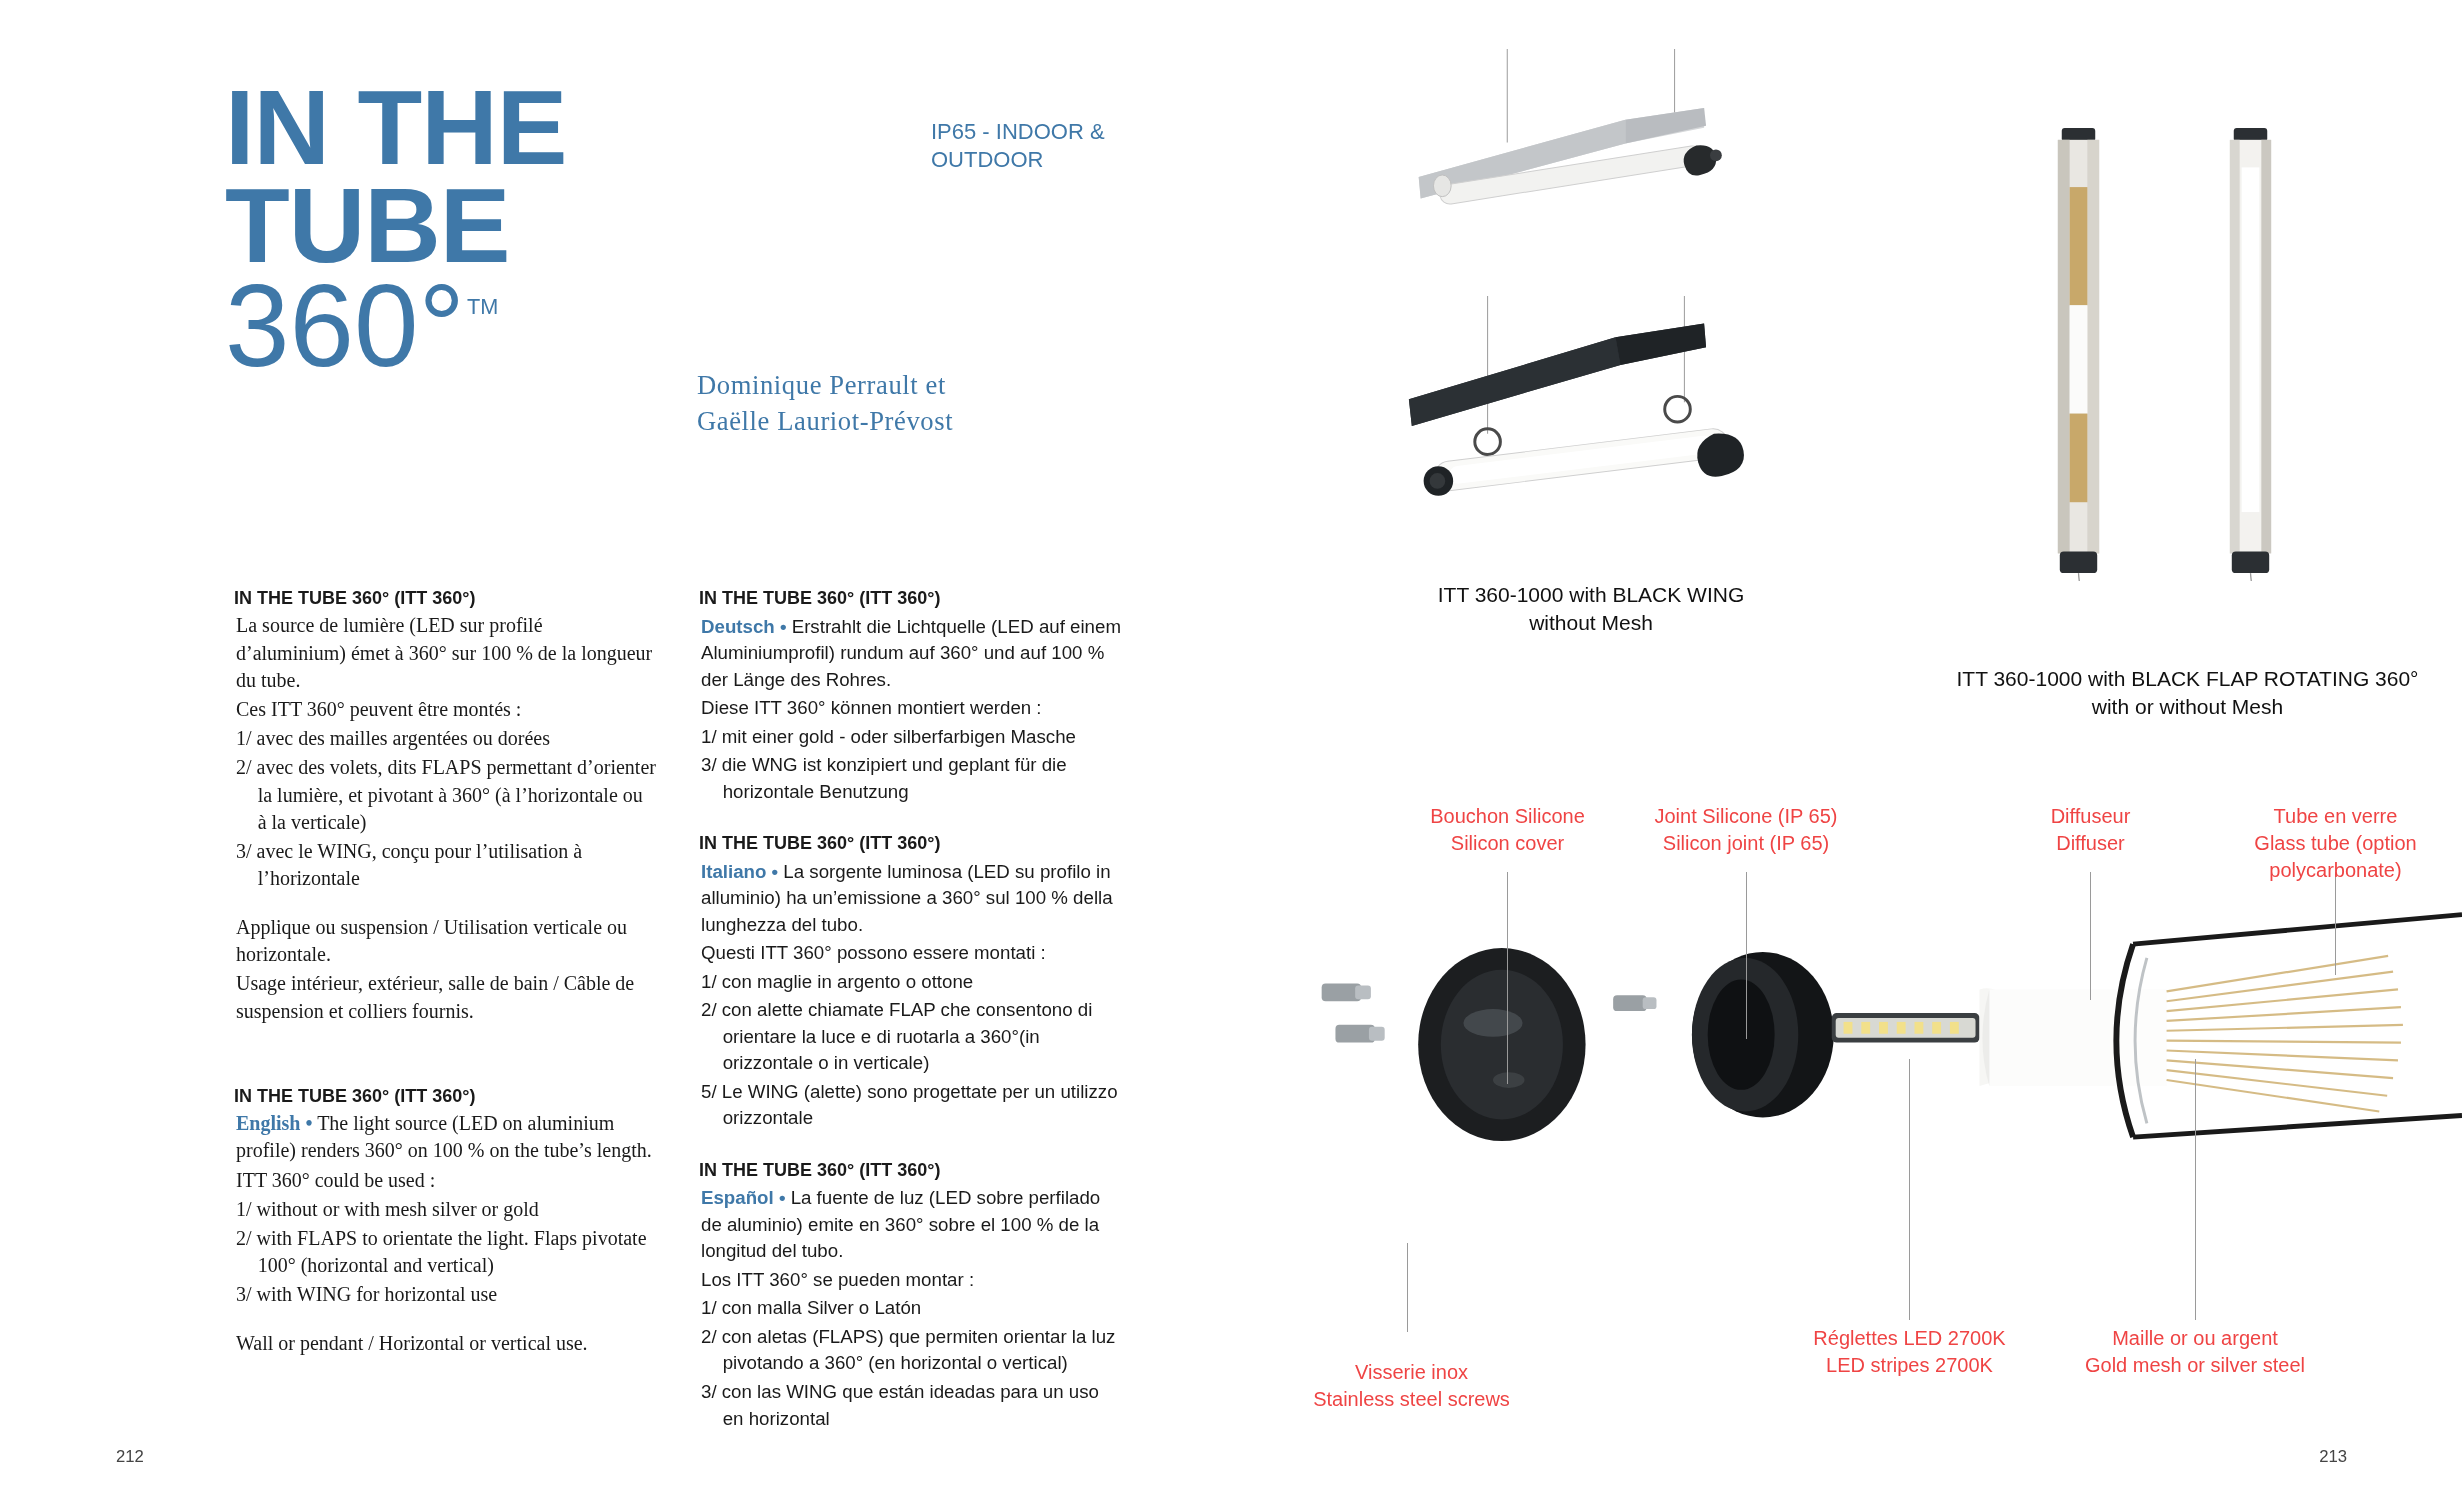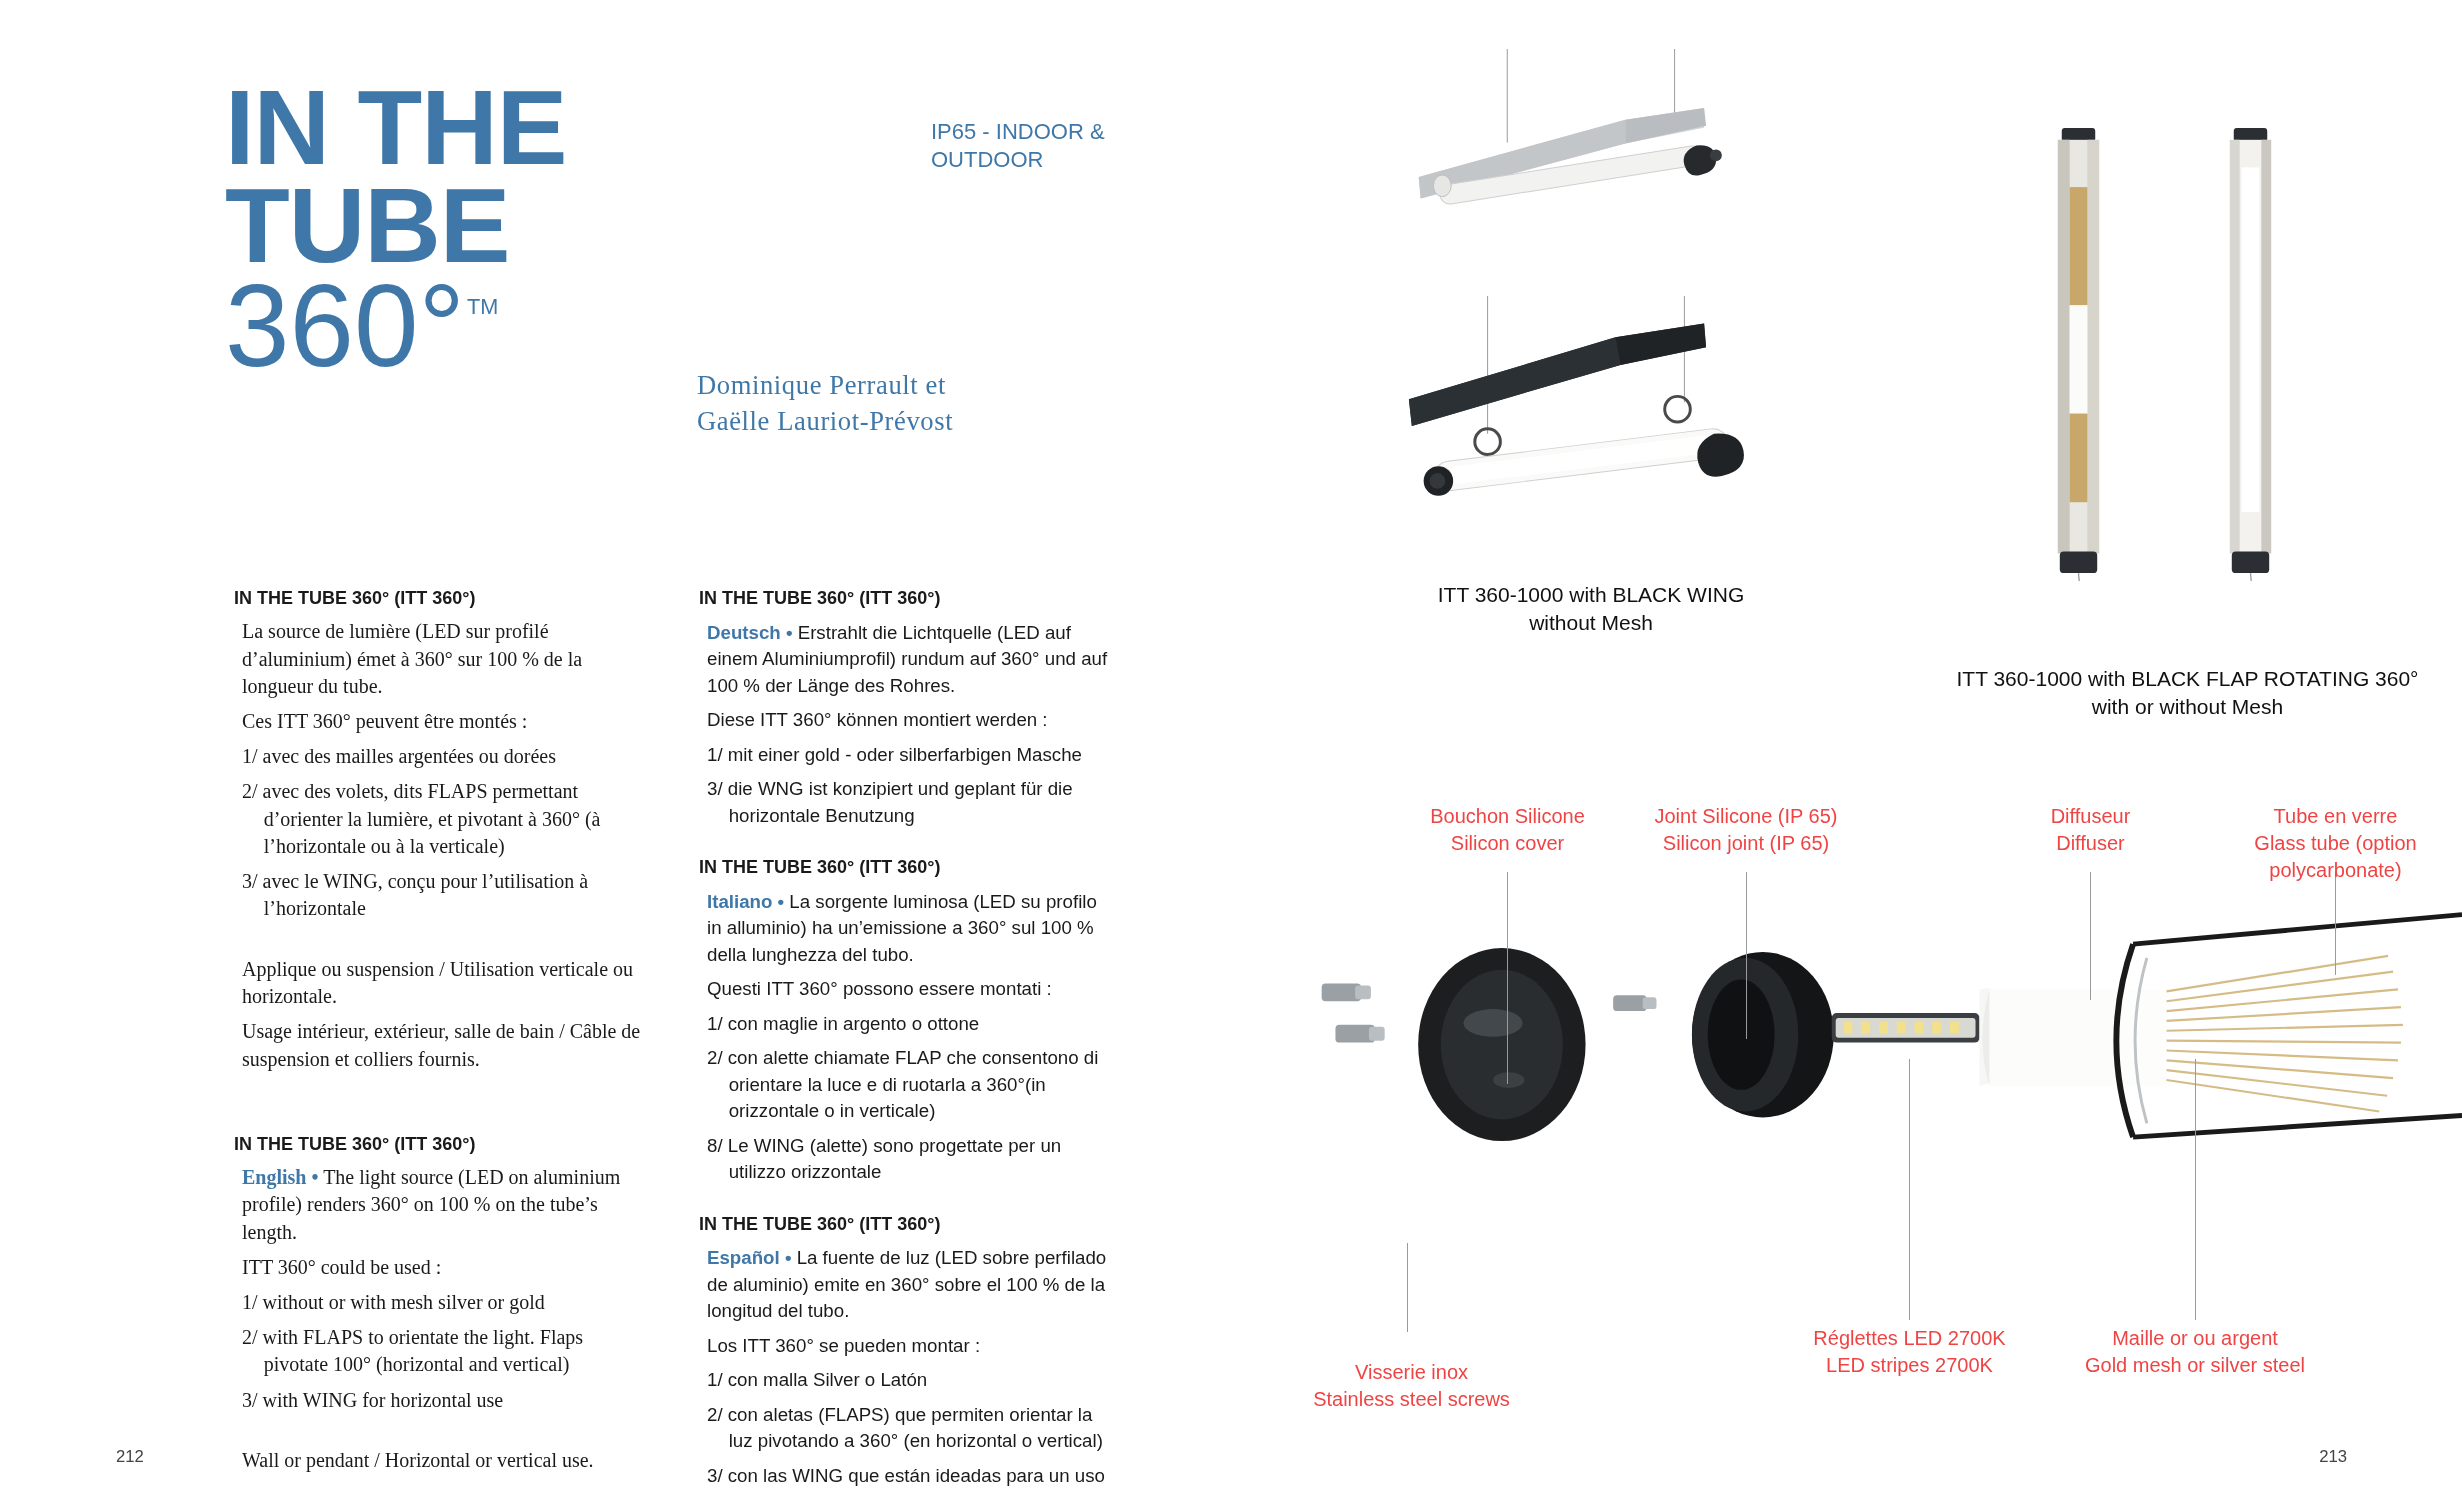--- a/index.html
+++ b/index.html
@@ -102,21 +102,21 @@
   .blk-head {
     font-family: "Liberation Sans", sans-serif;
     font-weight: bold;
     font-size: 18px;
     margin-bottom: 2px;
   }
   .lang {
     color: #3f78a8;
     font-weight: bold;
   }
-  .p { margin: 8px; }
+  .p { margin: 2px; }
   .indent { padding-left: 21.7px; text-indent: -21.7px; }
 
   
   .fig-caption {
     position: absolute;
     text-align: center;
     font-family: "Liberation Sans", sans-serif;
     font-size: 21px;
     line-height: 1.32;
     color: #111;
@@ -210,21 +210,21 @@
 
     <div class="blk">
       <div class="blk-head">IN THE TUBE 360° (ITT 360°)</div>
       <p class="p">
         <span class="lang">Italiano •</span>
         <span>La sorgente luminosa (LED su profilo in alluminio) ha un’emissione a 360° sul 100 % della lunghezza del tubo.</span>
       </p>
       <p class="p">Questi ITT 360° possono essere montati :</p>
       <p class="p indent">1/ con maglie in argento o ottone</p>
       <p class="p indent">2/ con alette chiamate FLAP che consentono di orientare la luce e di ruotarla a 360°(in orizzontale o in verticale)</p>
-      <p class="p indent">8/ Le WING (alette) sono progettate per un utilizzo orizzontale</p>
+      <p class="p indent">5/ Le WING (alette) sono progettate per un utilizzo orizzontale</p>
     </div>
 
     <div class="blk">
       <div class="blk-head">IN THE TUBE 360° (ITT 360°)</div>
       <p class="p">
         <span class="lang">Español •</span>
         <span>La fuente de luz (LED sobre perfilado de aluminio) emite en 360° sobre el 100 % de la longitud del tubo.</span>
       </p>
       <p class="p">Los ITT 360° se pueden montar :</p>
       <p class="p indent">1/ con malla Silver o Latón</p>

